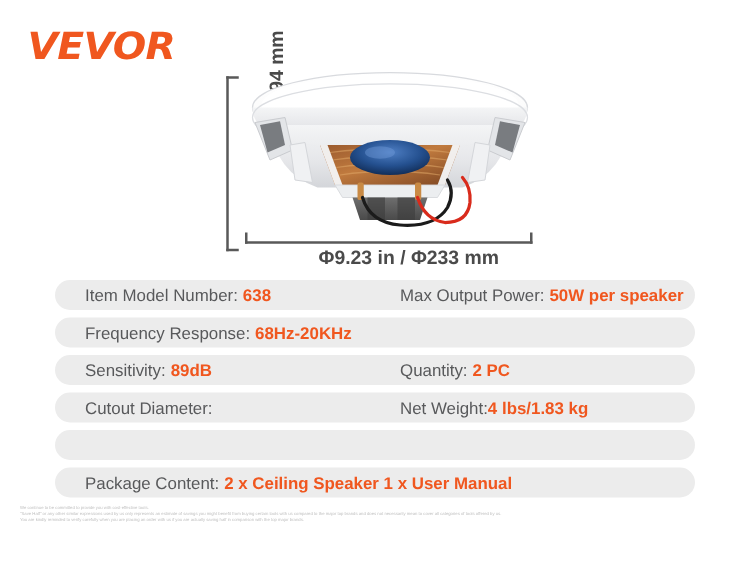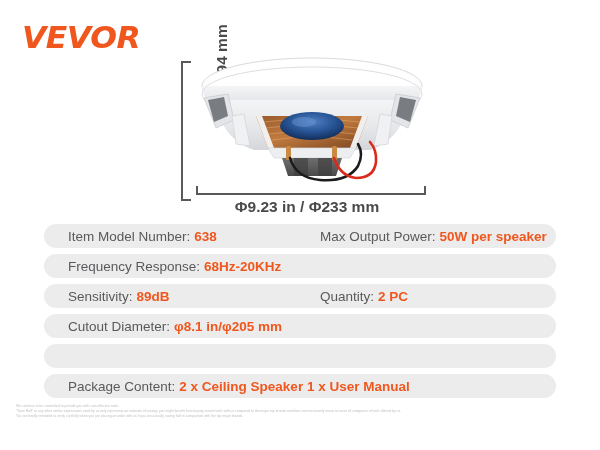--- a/index.html
+++ b/index.html
@@ -74,21 +74,21 @@
     top: 138px;
     width: 230px;
     height: 9px;
     border-bottom: 2px solid #595959;
     border-left: 2px solid #595959;
     border-right: 2px solid #595959;
     box-sizing: border-box;
   }
   .hlabel {
     position: absolute;
-    left: 172px;
+    left: 192px;
     top: 150px;
     width: 270px;
     text-align: center;
     font-size: 15.5px;
     font-weight: bold;
     color: #4a4a4a;
     white-space: nowrap;
   }
 
   
@@ -282,21 +282,24 @@
         <span class="v">89dB</span>
       </div>
       <div class="cell right">
         <span class="k">Quantity:</span>
         <span class="v">2 PC</span>
       </div>
     </div>
     <div class="spec-row">
       <div class="cell left">
         <span class="k">Cutout Diameter:</span>
-        <span class="v">φ8.1 in/φ205 mm</span>
+      </div>
+      <div class="cell right">
+        <span class="k">Net Weight:</span>
+        <span class="v tight">4 lbs/1.83 kg</span>
       </div>
     </div>
     <div class="spec-row">
       <div class="cell full">
       </div>
     </div>
     <div class="spec-row">
       <div class="cell full">
         <span class="k">Package Content:</span>
         <span class="v">2 x Ceiling Speaker  1 x User Manual</span>

